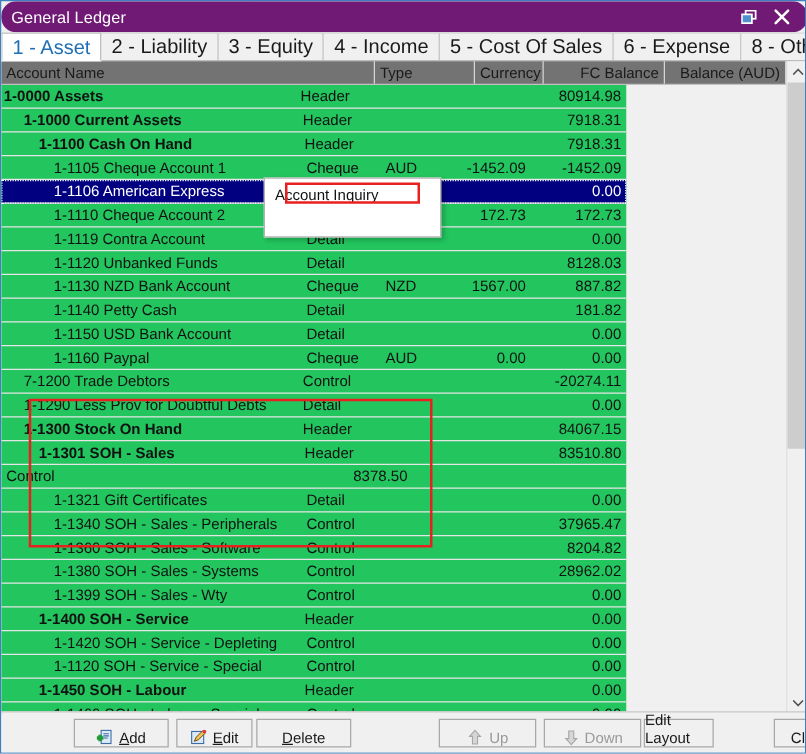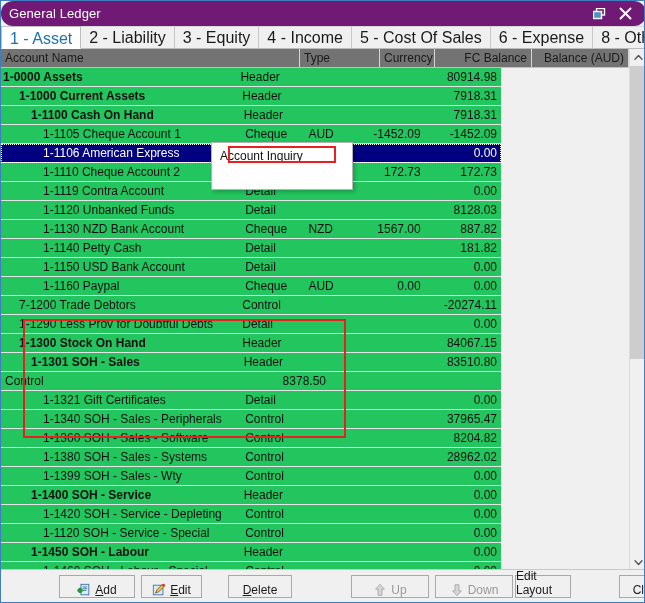--- a/index.html
+++ b/index.html
@@ -272,21 +272,21 @@
     justify-content: center;
     font-size: 12px;
     color: #1a1a1a;
     gap: 4px;
     margin-left: 44px;
   }
   .btn.disabled { color: #9a9a9a; }
   .btn-ico { width: 14px; height: 14px; display:block; }
   .b-add    { left: 14px;  width: 76px; }
   .b-edit   { left: 96px;  width: 61px; }
-  .b-delete { left: 183px; width: 64px; }
+  .b-delete { left: 160px; width: 76px; }
   .b-up     { left: 306px; width: 78px; }
   .b-down   { left: 390px; width: 78px; }
   .b-layout { left: 470px; width: 56px; }
   .b-close  { left: 574px; width: 58px; }
   .accel { text-decoration: underline; }
 </style>
 </head>
 <body>
 
 <div id="app">

